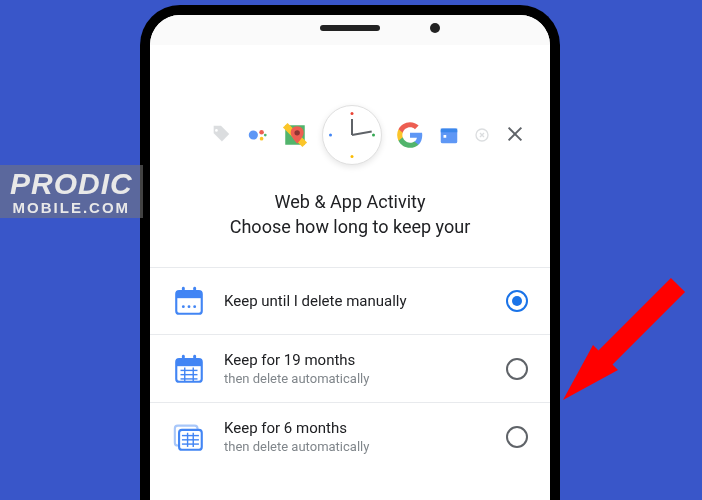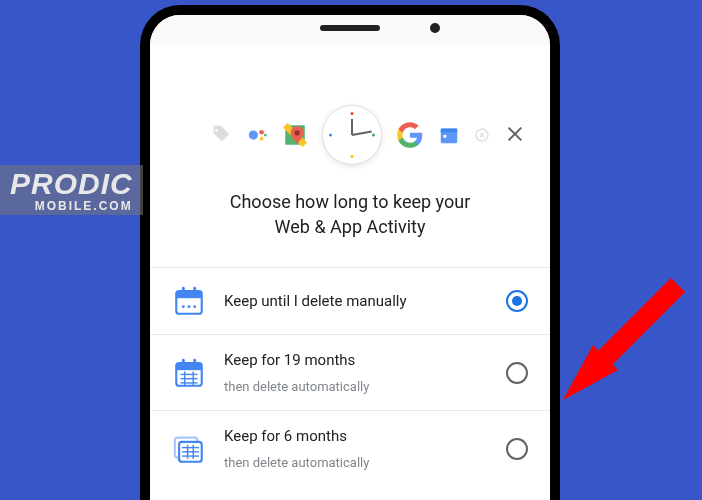--- a/index.html
+++ b/index.html
@@ -147,21 +147,21 @@
     .opt-text {
       flex: 1;
     }
     .opt-title {
       font-size: 15px;
       color: #202124;
     }
     .opt-sub {
       font-size: 13px;
       color: #80868b;
-      margin-top: 10px;
+      margin-top: 2px;
     }
     .radio {
       width: 22px;
       height: 22px;
       border: 2px solid #5f6368;
       border-radius: 50%;
       position: relative;
       flex-shrink: 0;
     }
     .radio.selected {
@@ -192,24 +192,24 @@
       font-family: Arial, sans-serif;
     }
     .watermark .wm-top {
       font-size: 30px;
       font-weight: 900;
       font-style: italic;
       letter-spacing: 1px;
       line-height: 1;
     }
     .watermark .wm-bot {
-      font-size: 12px;
+      font-size: 15px;
       font-weight: bold;
       letter-spacing: 2px;
-      text-align: right;
+      text-align: center;
     }
   </style>
 </head>
 <body>
 
 <div class="phone">
   <div class="notch-area">
     <div class="speaker"></div>
     <div class="sensor"></div>
   </div>
@@ -252,22 +252,22 @@
           <rect x="3" y="5" width="18" height="4" fill="#1a73e8"></rect>
           <rect x="6" y="12" width="3" height="3" fill="#fff"></rect>
         </svg>
       <svg class="mini-icon faded" style="width:16px;height:16px" viewBox="0 0 24 24">
           <circle cx="12" cy="12" r="9" fill="none" stroke="#9aa0a6" stroke-width="2"></circle>
           <path d="M9 9l6 6M15 9l-6 6" stroke="#9aa0a6" stroke-width="2"></path>
         </svg>
     </div>
 
     <div class="heading">
+      <div>Web &amp; App Activity</div>
       <div>Choose how long to keep your</div>
-      <div>Web &amp; App Activity</div>
     </div>
 
     <div class="options">
       <div class="option">
         <svg class="opt-icon" viewBox="0 0 24 24">
             <rect x="3" y="5" width="18" height="16" rx="2" fill="none" stroke="#4285f4" stroke-width="1.5"></rect>
             <rect x="3" y="5" width="18" height="5" fill="#4285f4"></rect>
             <rect x="7" y="2" width="2" height="5" rx="1" fill="#4285f4"></rect>
             <rect x="15" y="2" width="2" height="5" rx="1" fill="#4285f4"></rect>
             <circle cx="8" cy="16" r="1" fill="#4285f4"></circle>

